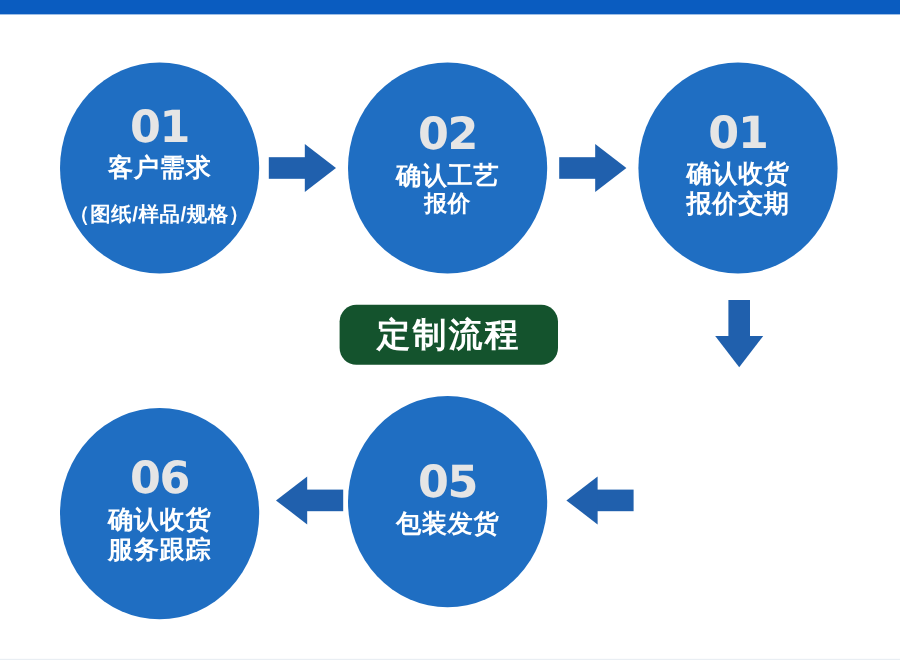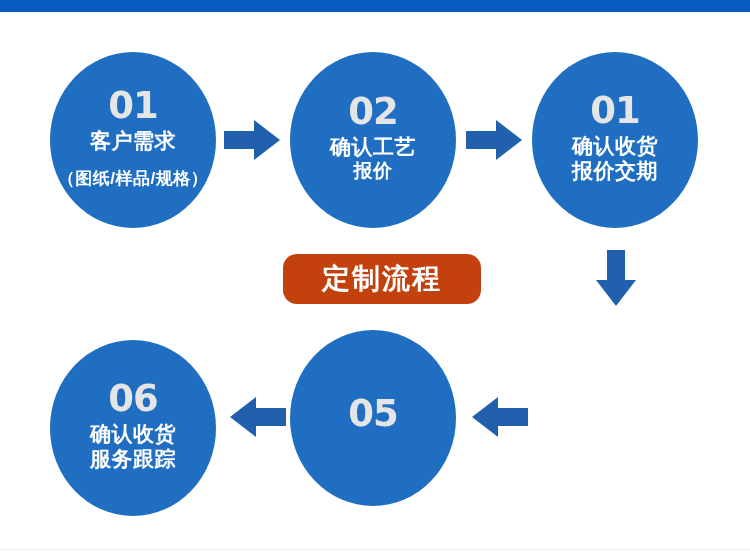--- a/index.html
+++ b/index.html
@@ -57,22 +57,22 @@
   .n02 { left:290px; top:52px;  }
   .n03 { left:532px; top:52px;  }
   .n04 { left:532px; top:330px; }
   .n05 { left:290px; top:330px; }
   .n06 { left:50px;  top:340px; }
 
   
   .pill {
     position:absolute;
     left:283px; top:254px;
-    width:198px; height:50px;
-    background:#c2410c;
+    width:182px; height:50px;
+    background:#14532d;
     border-radius:14px;
     display:flex; align-items:center; justify-content:center;
   }
   .pill span {
     color:#ffffff; font-weight:bold; font-size:28px;
     letter-spacing:2px;
   }
 
   
   .arrow { position:absolute; }
@@ -139,20 +139,23 @@
     <div class="num">01</div>
     <div class="lines">
       <div class="l big">确认收货</div>
       <div class="l big">报价交期</div>
     </div>
   </div>
 
 
   <div class="node n05">
     <div class="num">05</div>
+    <div class="lines">
+      <div class="l big">包装发货</div>
+    </div>
   </div>
 
   <div class="node n06">
     <div class="num">06</div>
     <div class="lines">
       <div class="l big">确认收货</div>
       <div class="l big">服务跟踪</div>
     </div>
   </div>
 

